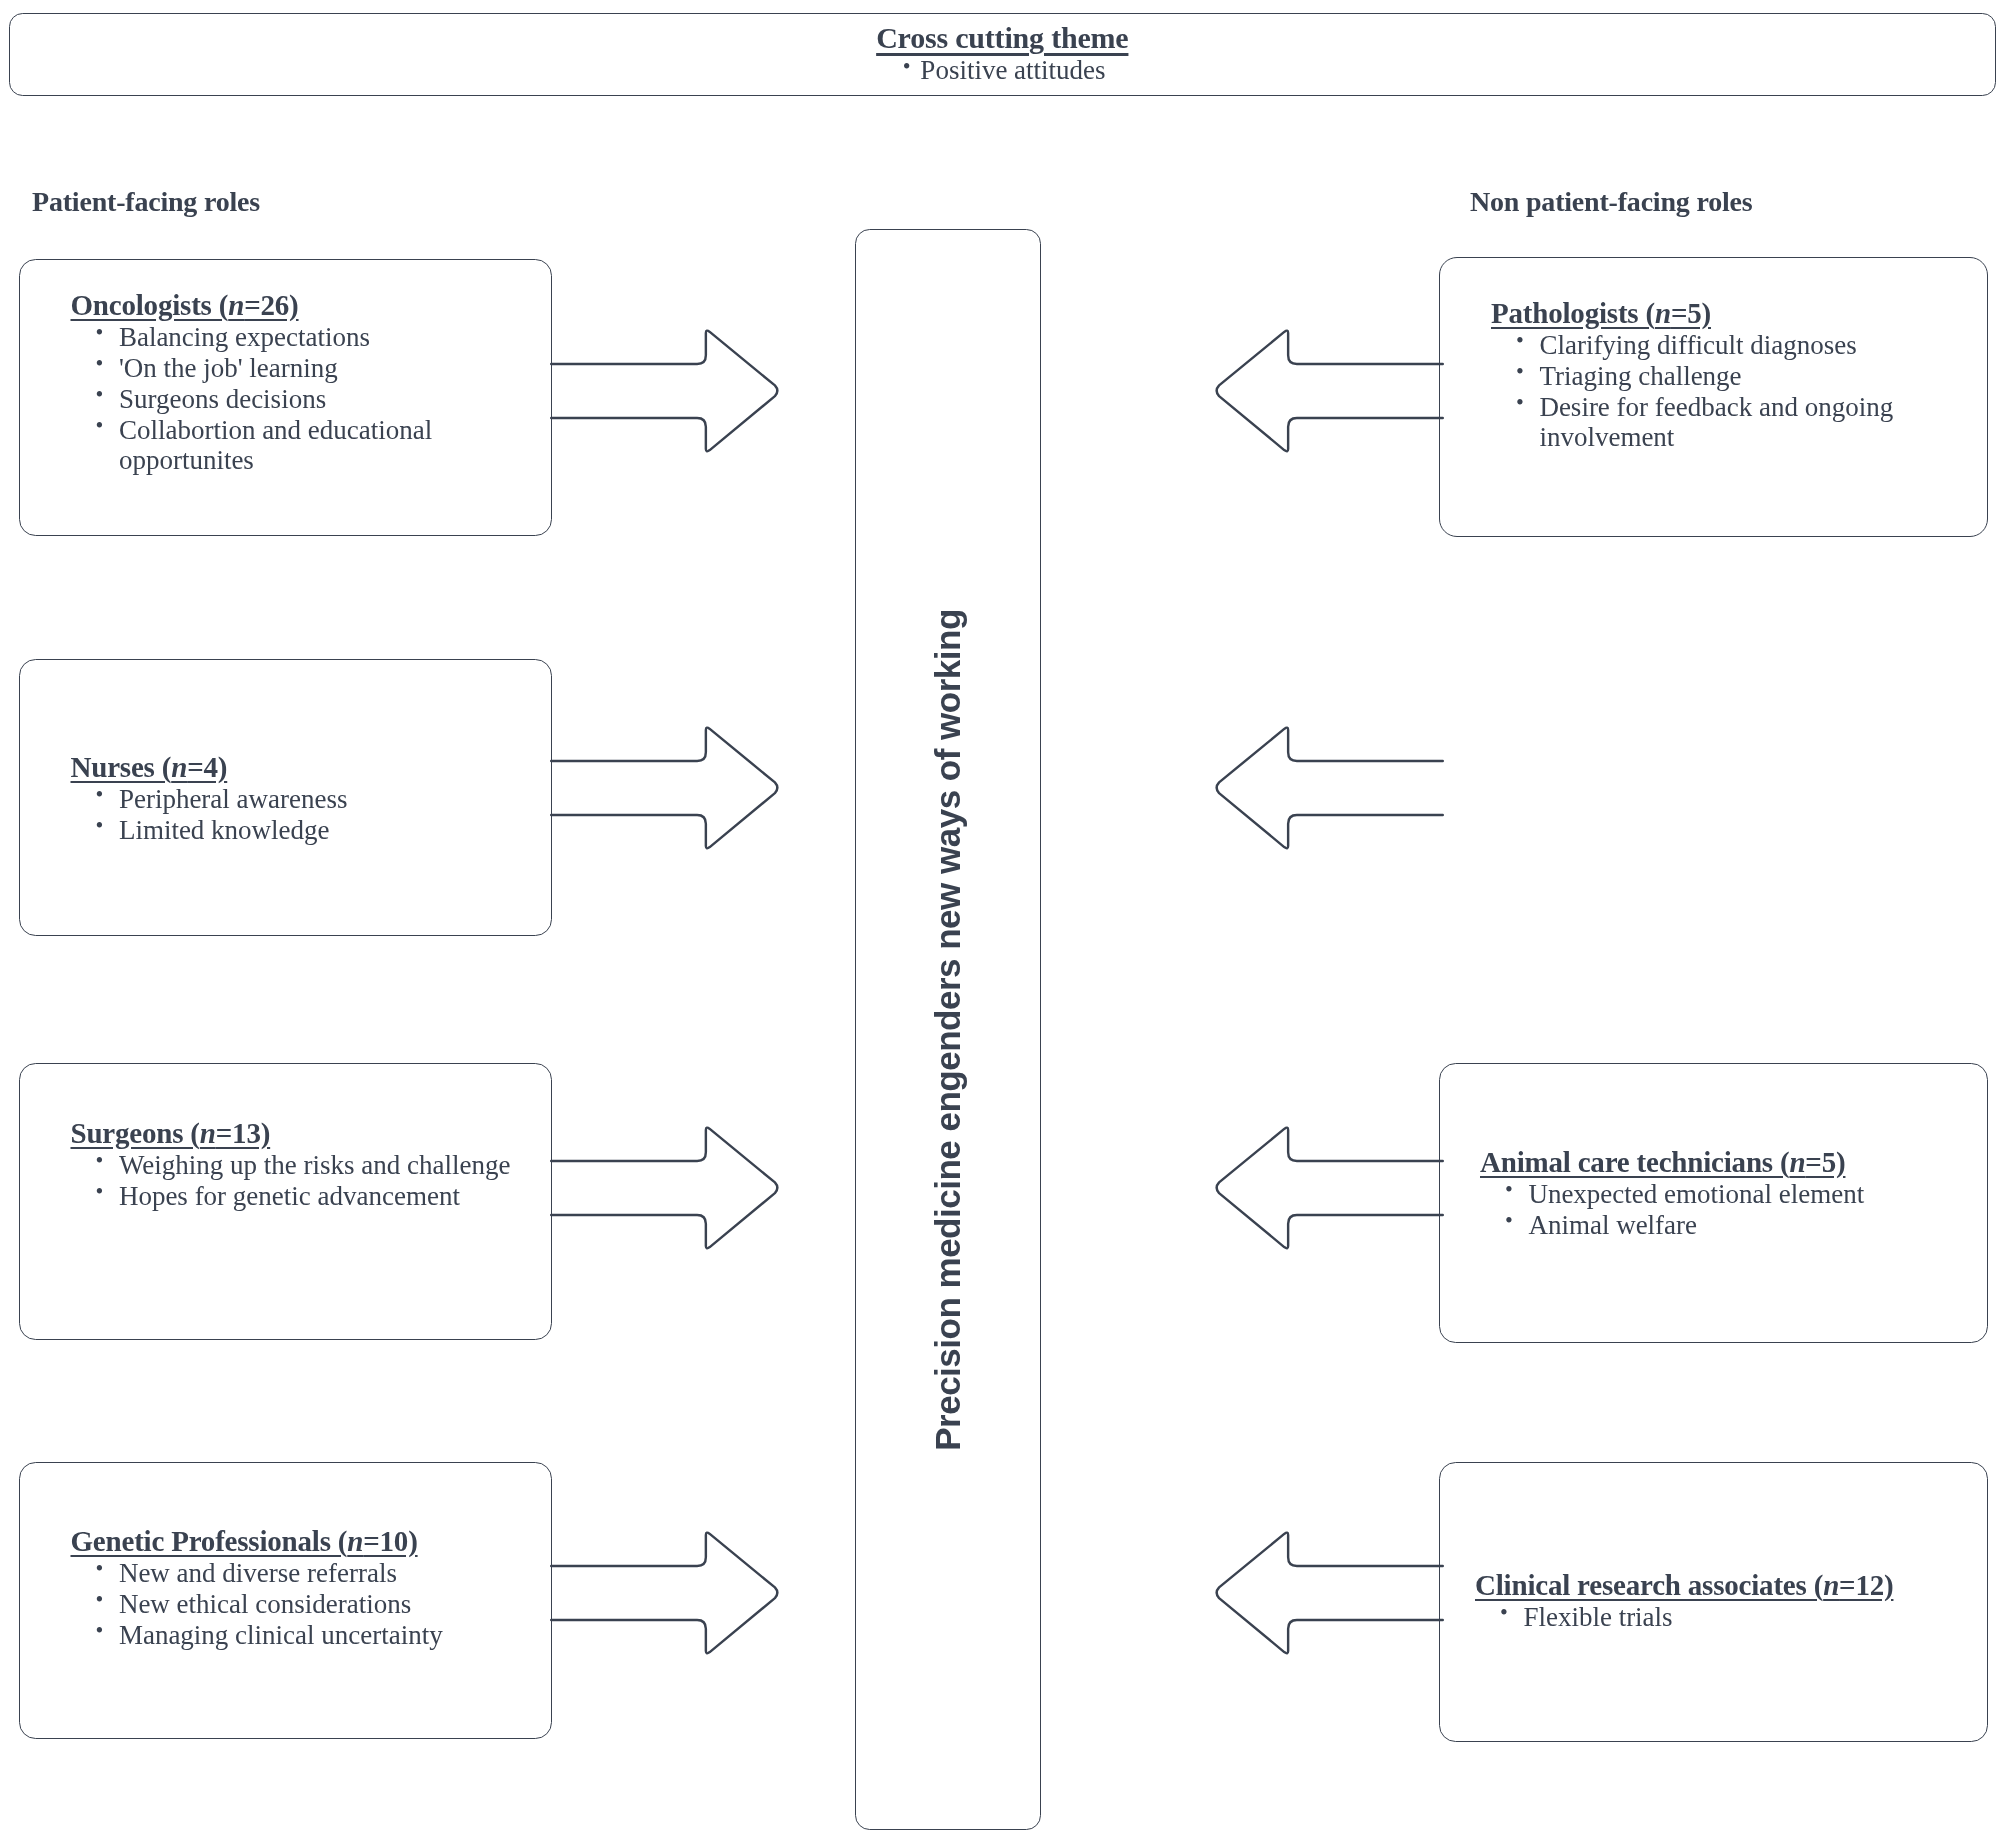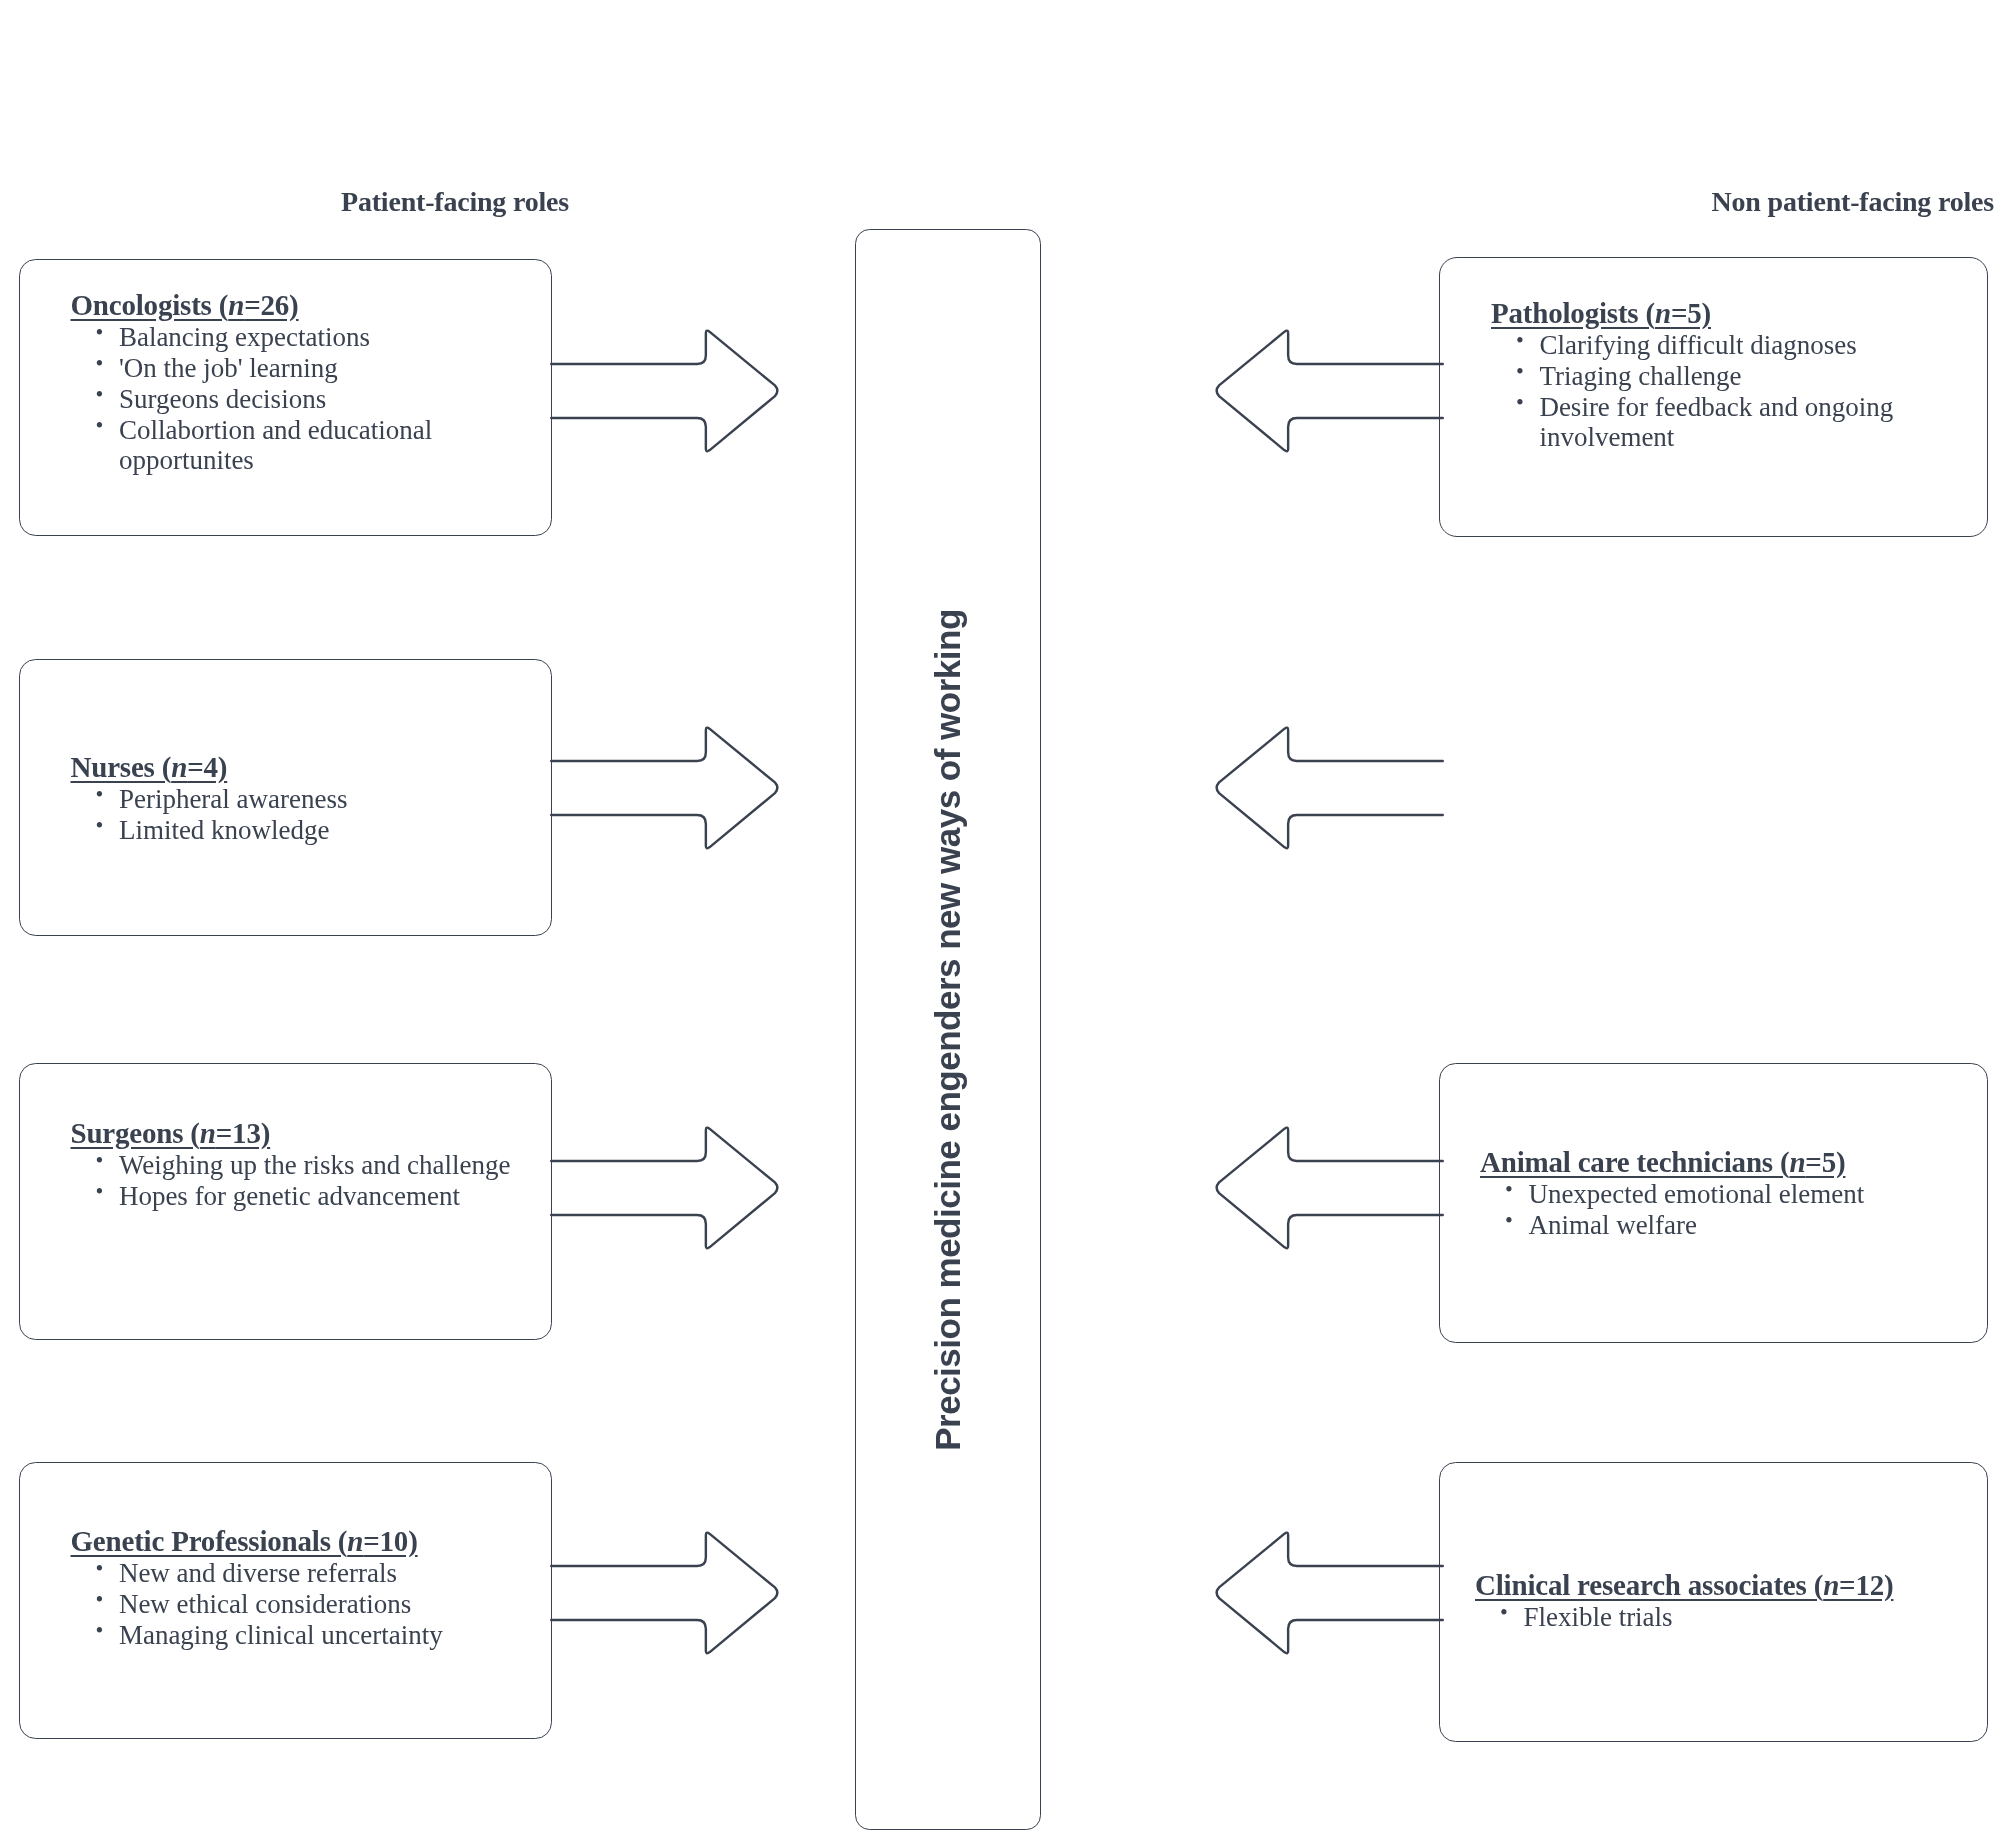--- a/index.html
+++ b/index.html
@@ -45,21 +45,22 @@
     content:"\2022";position:absolute;left:3.9px;top:-1px;font-size:22.4px;
   }
 
   
   .col-head{
     position:absolute;
     font-weight:bold;
     font-size:28px;
     letter-spacing:-0.2px;
     white-space:nowrap;
-    text-align:right;
+    text-align:left;
+    margin-left:32px;
   }
   #head-left{left:0;top:186px;width:569px;}
   #head-right{left:1438px;top:186px;width:556px;}
 
   
   .card{padding:0;}
   .card-inner{
     position:absolute;left:51px;right:20.5px;
   }
   .card-title{
@@ -108,20 +109,26 @@
 
   
   .arrow-wrap{position:absolute;}
   .arrow-wrap svg{display:block;overflow:visible;}
 </style>
 </head>
 <body>
 
 <div class="stage">
 
+  <div class="rbox" id="cross-theme-box">
+    <div id="cross-theme-title">Cross cutting theme</div>
+    <ul id="cross-theme-bullets">
+      <li>Positive attitudes</li>
+    </ul>
+  </div>
 
   <div class="col-head" id="head-left">Patient-facing roles</div>
   <div class="col-head" id="head-right">Non patient-facing roles</div>
 
   <div class="rbox" id="centre-box">
     <div id="centre-label">Precision medicine engenders new ways of working</div>
   </div>
 
   <div class="rbox card" style="left:18.5px;top:259px;width:533px;height:277px;">
     <div class="card-inner" style="top:30px;">

